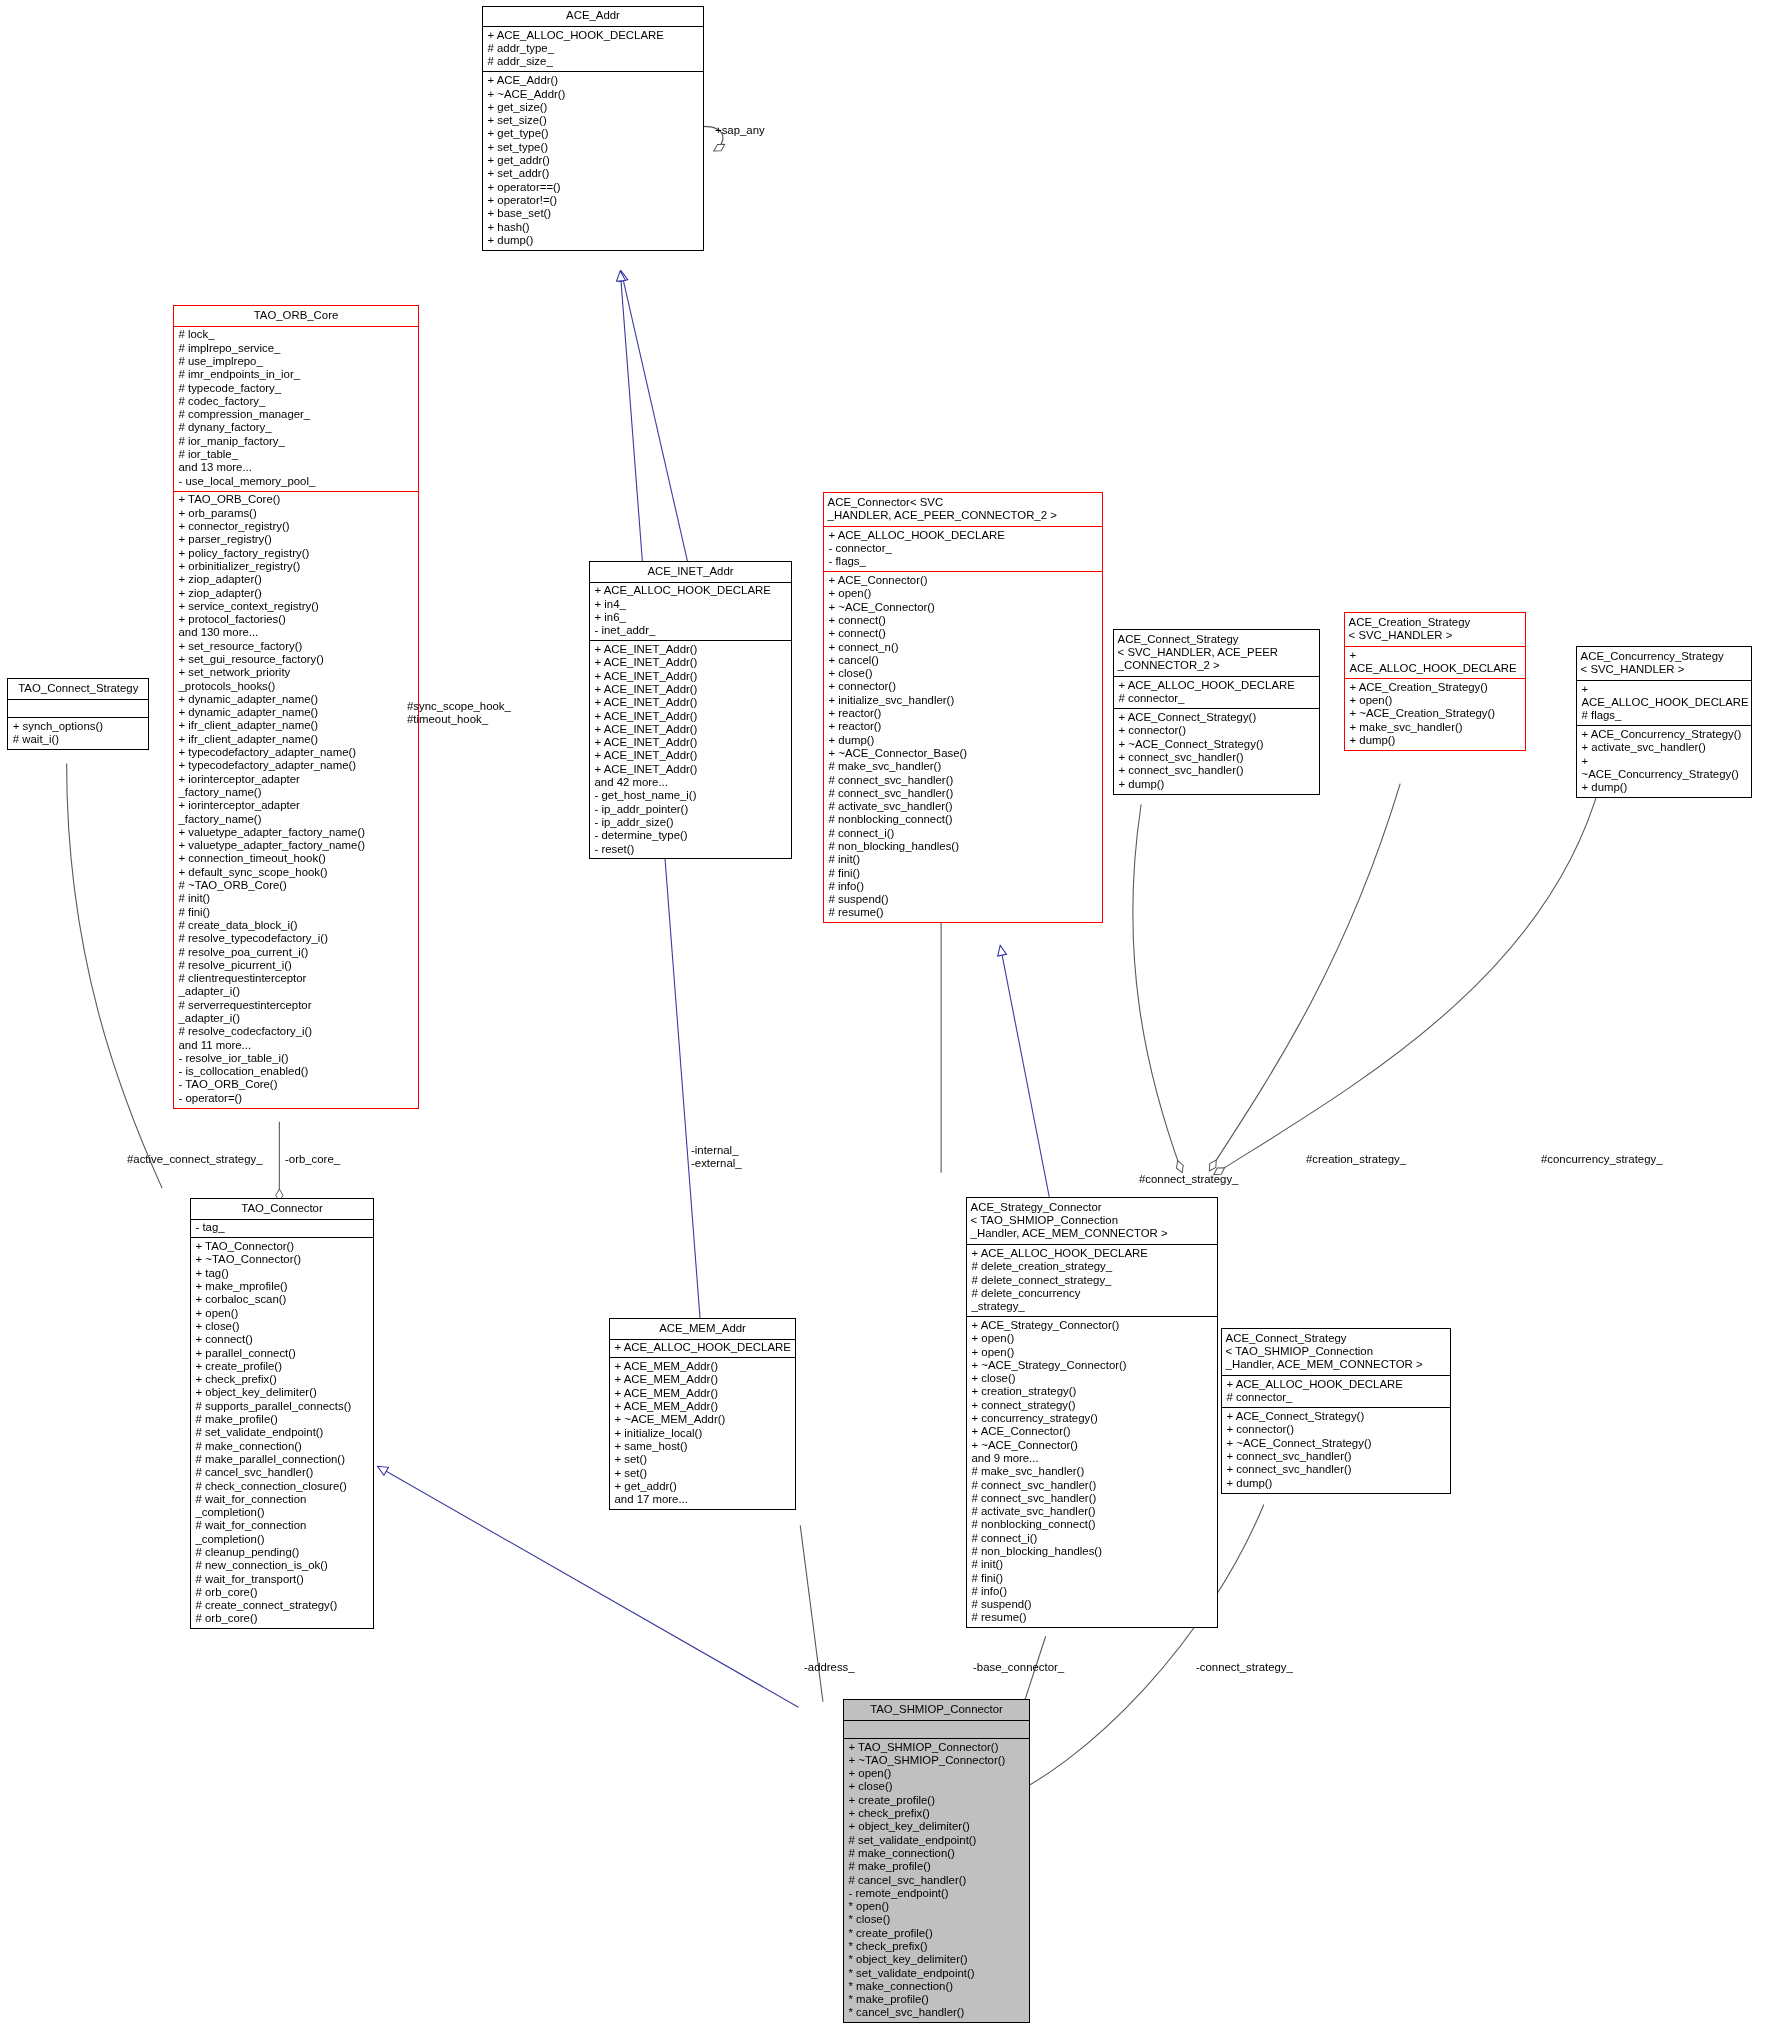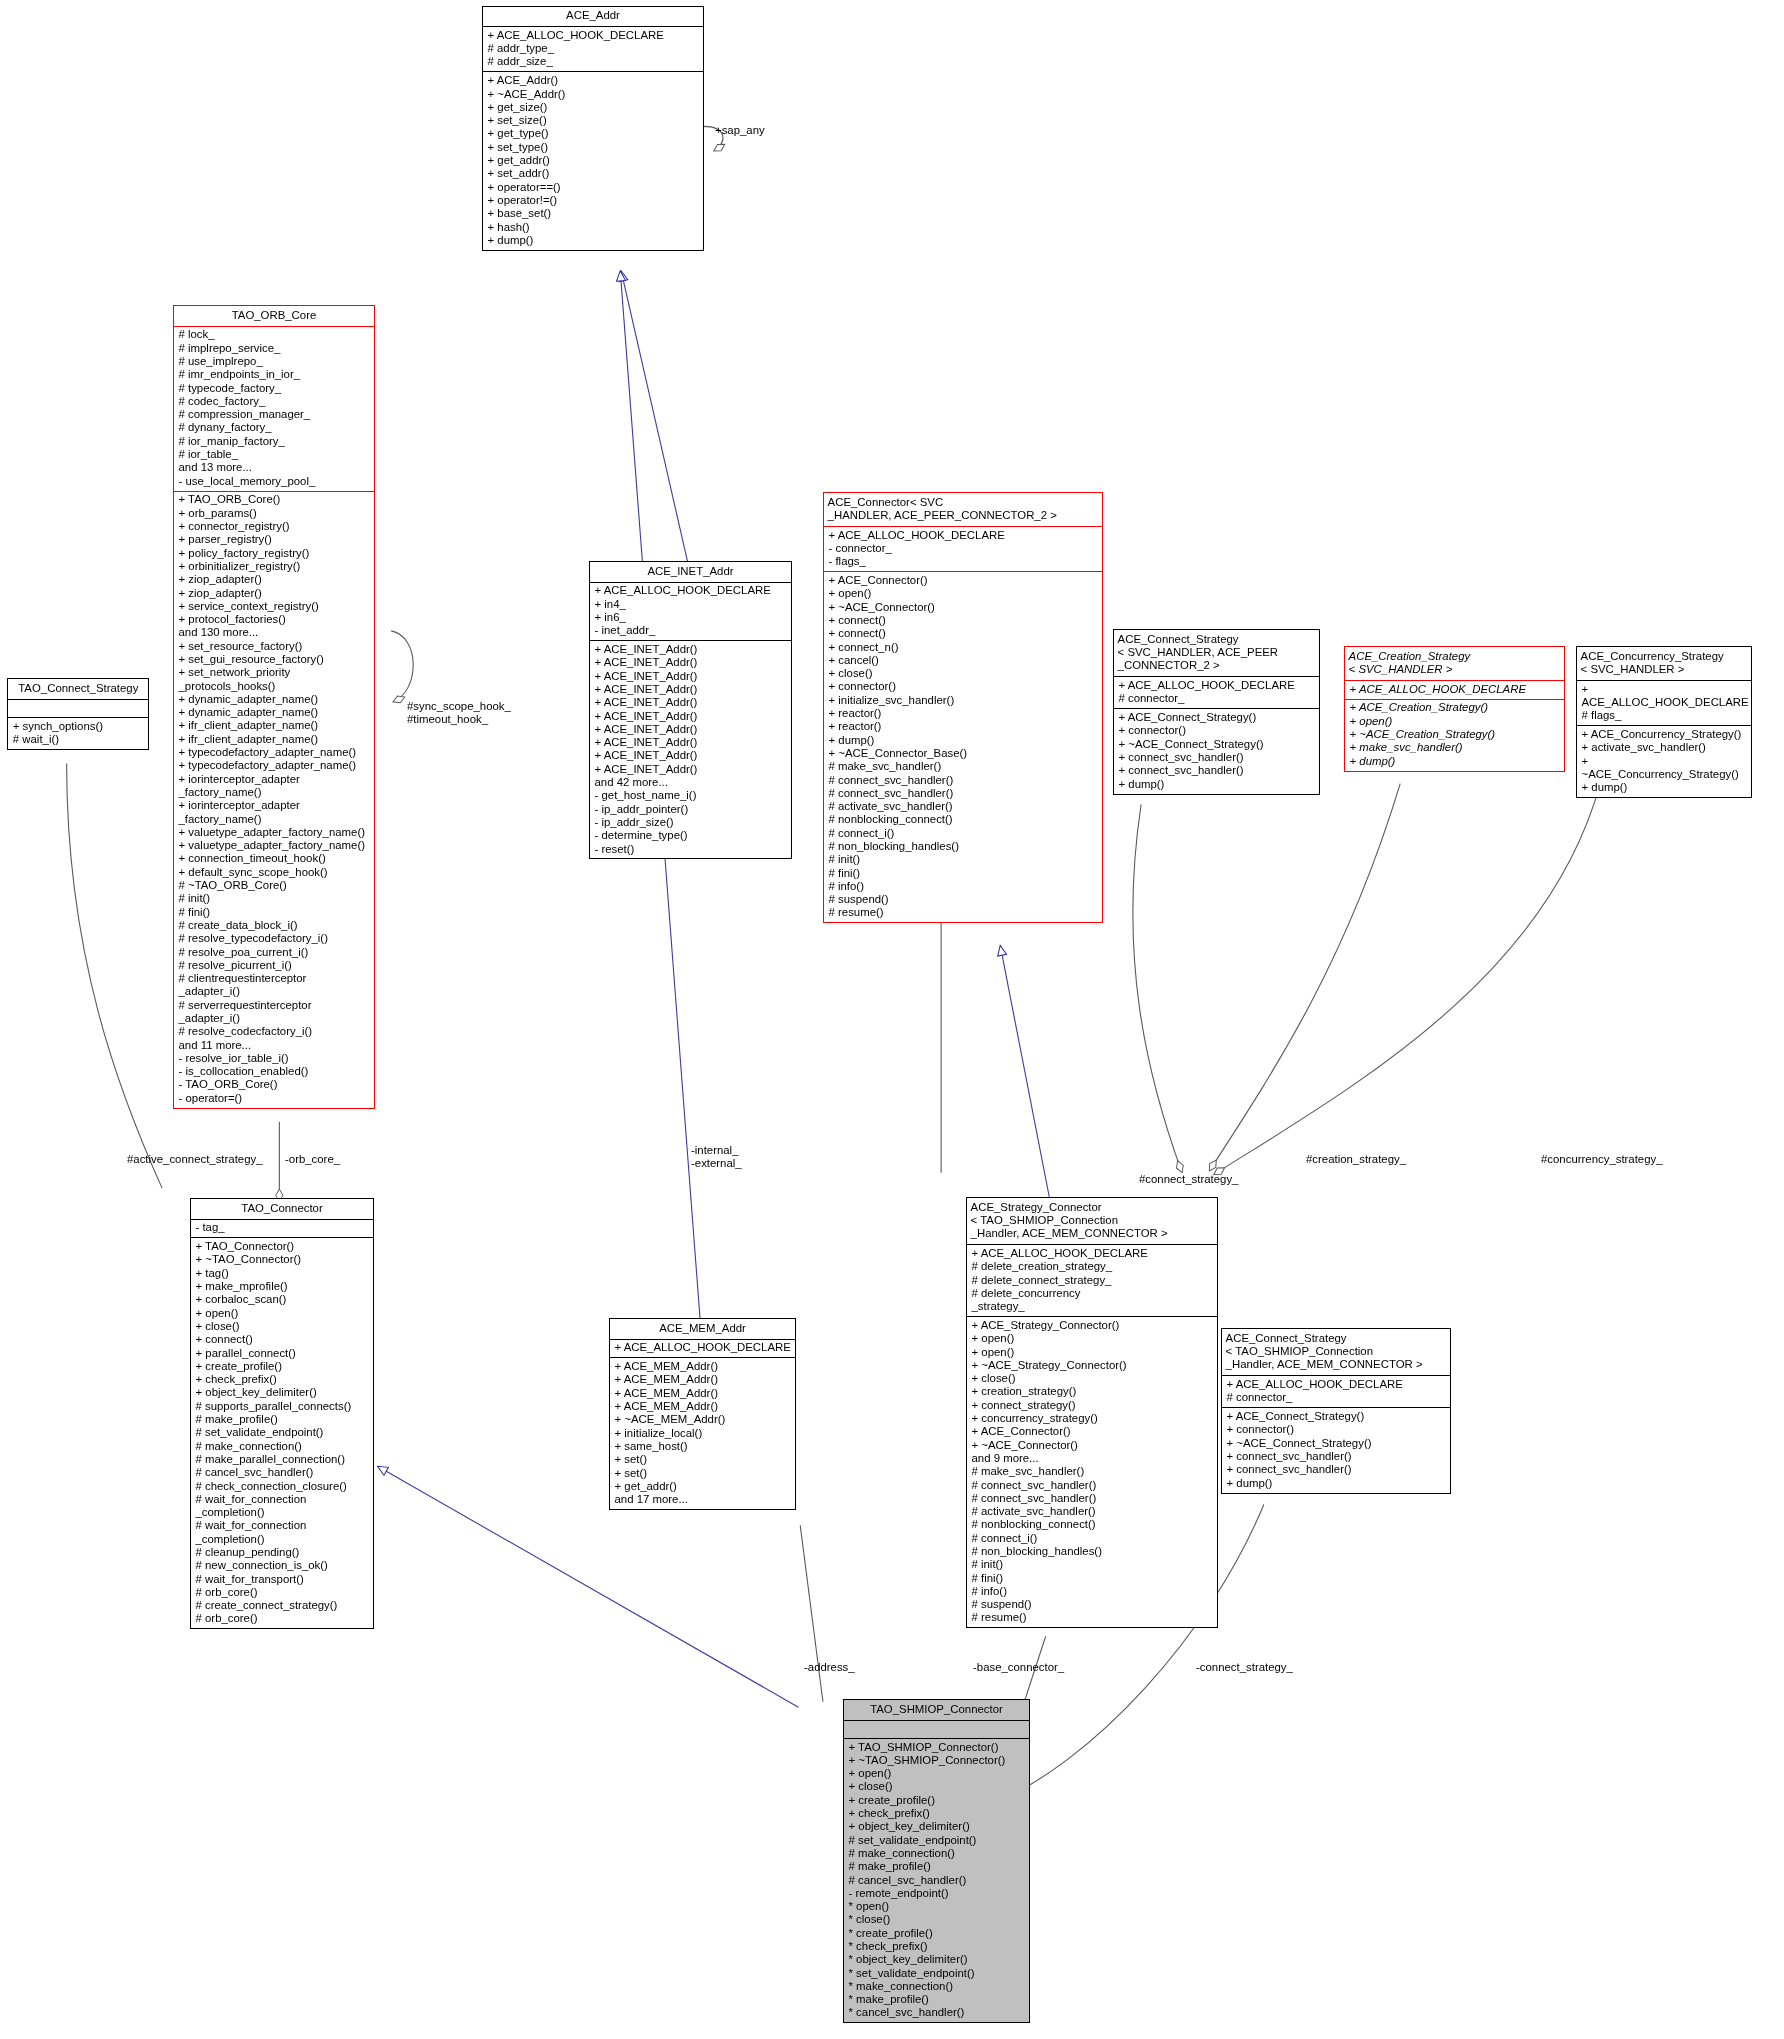--- a/index.html
+++ b/index.html
@@ -144,21 +144,21 @@
         <div class="row">+ get_addr()</div>
         <div class="row">+ set_addr()</div>
         <div class="row">+ operator==()</div>
         <div class="row">+ operator!=()</div>
         <div class="row">+ base_set()</div>
         <div class="row">+ hash()</div>
         <div class="row">+ dump()</div>
       </div>
   </div>
 
-  <div class="uml-box red" style="left:173px; top:305px; width:202px;">
+  <div class="uml-box red" style="left:173px; top:305px; width:246px;">
     <div class="uml-title">TAO_ORB_Core</div>
     <div class="uml-sep"></div>
     <div class="uml-attrs">
         <div class="row"># lock_</div>
         <div class="row"># implrepo_service_</div>
         <div class="row"># use_implrepo_</div>
         <div class="row"># imr_endpoints_in_ior_</div>
         <div class="row"># typecode_factory_</div>
         <div class="row"># codec_factory_</div>
         <div class="row"># compression_manager_</div>
@@ -302,21 +302,21 @@
     <div class="uml-ops">
         <div class="row">+ ACE_Connect_Strategy()</div>
         <div class="row">+ connector()</div>
         <div class="row">+ ~ACE_Connect_Strategy()</div>
         <div class="row">+ connect_svc_handler()</div>
         <div class="row">+ connect_svc_handler()</div>
         <div class="row">+ dump()</div>
       </div>
   </div>
 
-  <div class="uml-box red" style="left:1344px; top:646px; width:221px;font-style:italic;">
+  <div class="uml-box red" style="left:1344px; top:612px; width:182px;">
     <div class="uml-title" style="text-align:left;">ACE_Creation_Strategy
 &lt; SVC_HANDLER &gt;</div>
     <div class="uml-sep"></div>
     <div class="uml-attrs">
         <div class="row">+ ACE_ALLOC_HOOK_DECLARE</div>
       </div>
     <div class="uml-sep"></div>
     <div class="uml-ops">
         <div class="row">+ ACE_Creation_Strategy()</div>
         <div class="row">+ open()</div>

